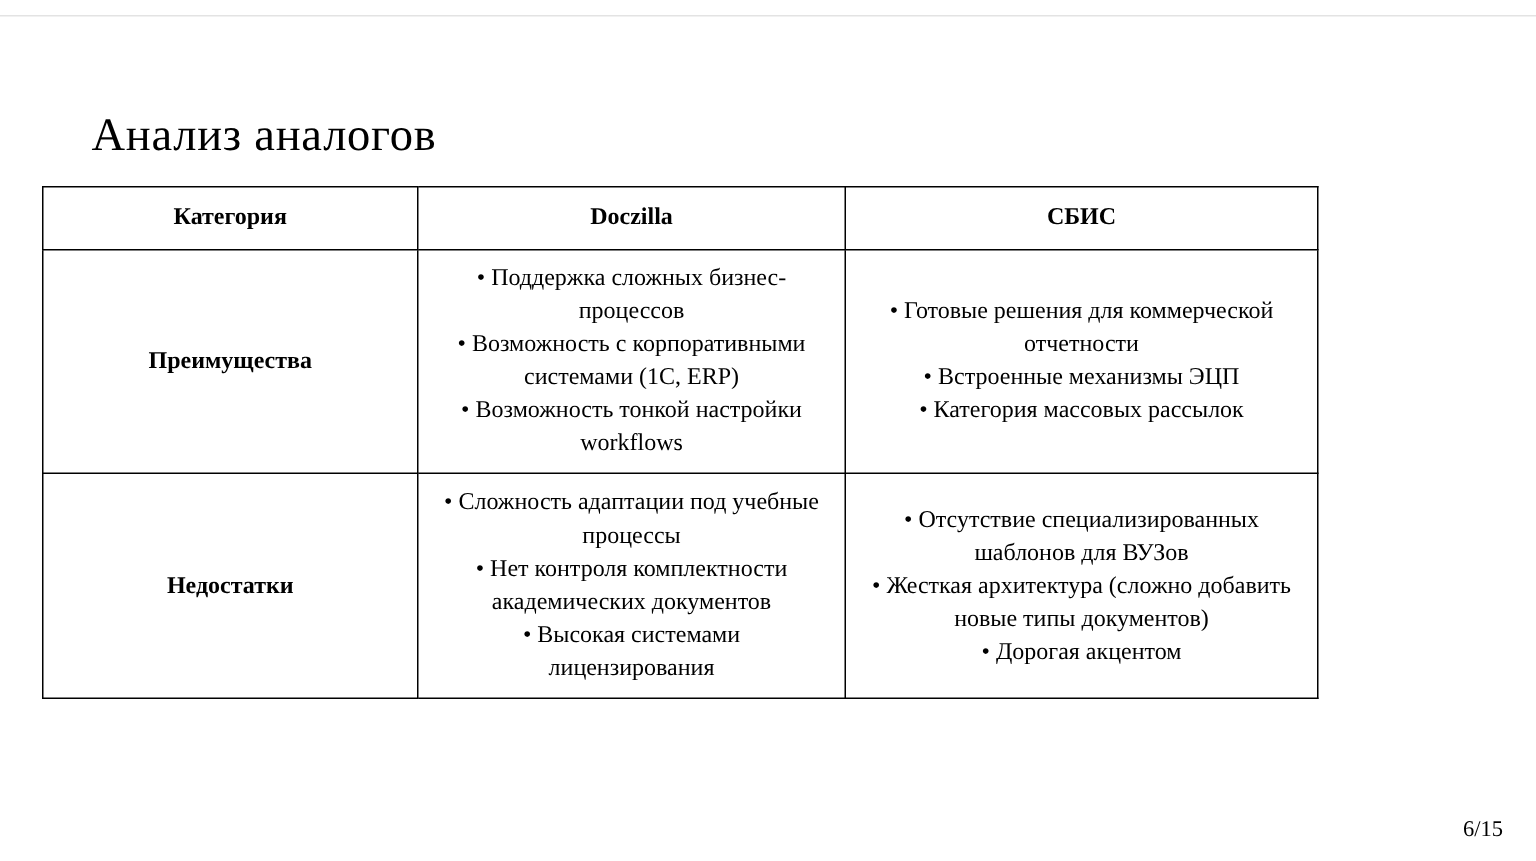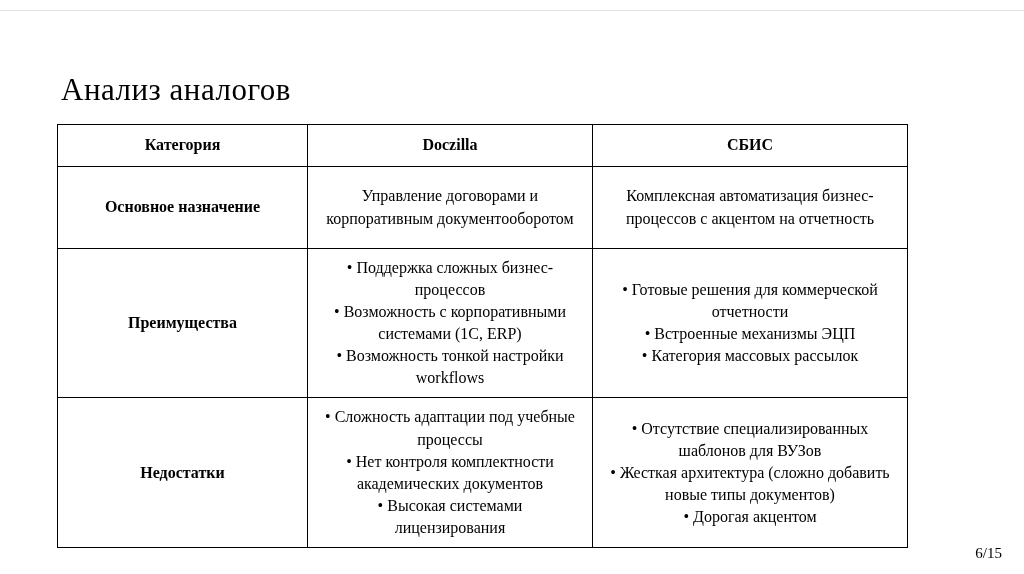--- a/index.html
+++ b/index.html
@@ -26,21 +26,21 @@
     top: 56px;
     left: 45px;
     margin: 16px;
     font-size: 31px;
     font-weight: 400;
     letter-spacing: 0.5px;
   }
   table.cmp {
     position: absolute;
     top: 124px;
-    left: 57px;
+    left: 28px;
     width: 850px;
     border-collapse: collapse;
     table-layout: fixed;
   }
   col.c1 { width: 250px; }
   col.c2 { width: 285px; }
   col.c3 { width: 315px; }
   .cmp th, .cmp td {
     border: 1px solid #000000;
     text-align: center;
@@ -83,29 +83,20 @@
         <col class="c2">
         <col class="c3">
       </colgroup>
     <tbody>
       <tr class="r-head">
         <th>Категория</th>
         <th>Doczilla</th>
         <th>СБИС</th>
       </tr>
 
-      <tr class="r-purpose">
-        <td class="cat">Основное назначение</td>
-        <td>
-          <div class="line">Управление договорами и корпоративным документооборотом</div>
-        </td>
-        <td>
-          <div class="line">Комплексная автоматизация бизнес-процессов с акцентом на отчетность</div>
-        </td>
-      </tr>
 
       <tr class="r-pros">
         <td class="cat">Преимущества</td>
         <td>
           <div class="line">• Поддержка сложных бизнес-процессов</div>
           <div class="line">• Возможность с корпоративными системами (1С, ERP)</div>
           <div class="line">• Возможность тонкой настройки workflows</div>
         </td>
         <td>
           <div class="line">• Готовые решения для коммерческой отчетности</div>

